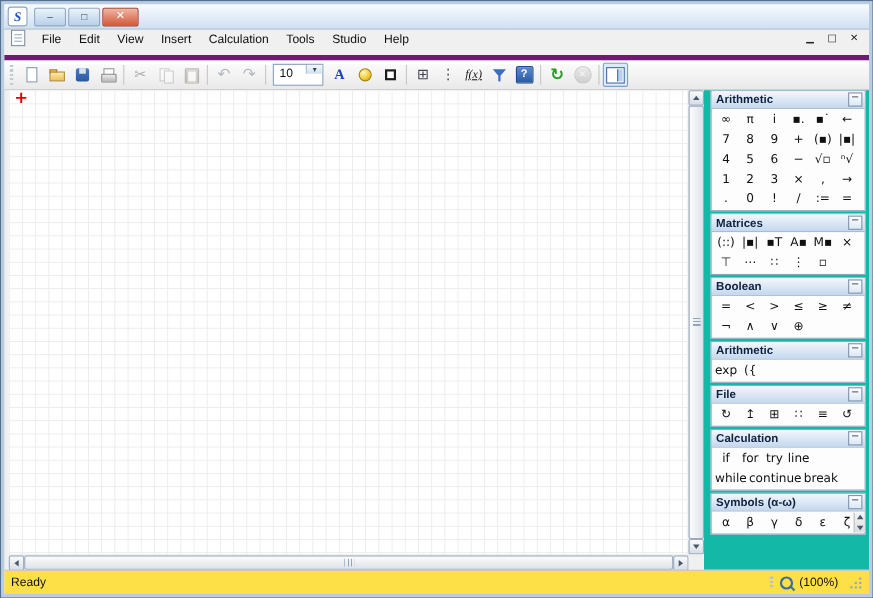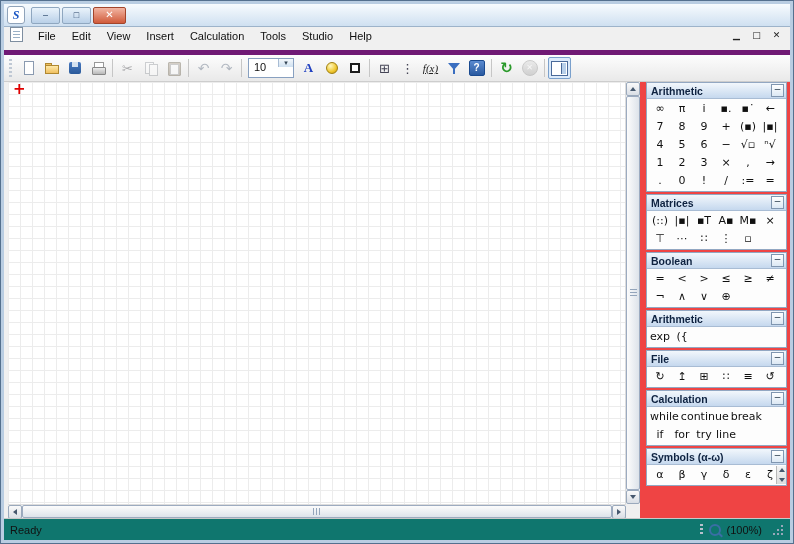--- a/index.html
+++ b/index.html
@@ -95,38 +95,38 @@
     border:1px solid #9cabc0;border-radius:2px;display:flex;}
   .vgrip{margin:auto;width:7px;height:9px;background:repeating-linear-gradient(to bottom,#93a5bb 0 1px,transparent 1px 3px);}
   .hgrip{margin:auto;width:9px;height:7px;background:repeating-linear-gradient(to right,#93a5bb 0 1px,transparent 1px 3px);}
   .tri{width:0;height:0;display:block;}
   .tri.up{border-left:3px solid transparent;border-right:3px solid transparent;border-bottom:4px solid #46586e;}
   .tri.down{border-left:3px solid transparent;border-right:3px solid transparent;border-top:4px solid #46586e;}
   .tri.left{border-top:3px solid transparent;border-bottom:3px solid transparent;border-right:4px solid #46586e;}
   .tri.right{border-top:3px solid transparent;border-bottom:3px solid transparent;border-left:4px solid #46586e;}
   
   .sidebar{width:150px;flex:none;box-sizing:border-box;padding:0 3px 0 6px;display:flex;flex-direction:column;
-    gap:2px;overflow:hidden;background:#ef4444;}
+    gap:2px;overflow:hidden;background:#14b8a6;}
   .panel{border:1px solid #92a7c2;background:#fdfdfd;flex:none;}
   .panel-header{height:15px;display:flex;align-items:center;background:linear-gradient(#f2f7fc,#c5d8ee);
     border-bottom:1px solid #a8bcd4;padding:0 2px 0 4px;}
   .panel-title{font-size:10.5px;font-weight:bold;color:#0e2240;flex:1;white-space:nowrap;}
   .collapse-btn{width:11px;height:11px;flex:none;border:1px solid #8096b0;background:linear-gradient(#fff,#dce8f4);
     font-size:9px;line-height:9px;text-align:center;color:#234;font-family:"DejaVu Sans",sans-serif;}
   .panel-body{padding:1px 2px;position:relative;}
   .prow{display:flex;}
   .pcell{flex:0 0 auto;min-width:22px;box-sizing:border-box;padding:0 1px;text-align:center;
     font-family:"DejaVu Sans",sans-serif;font-size:11px;height:18px;line-height:17px;color:#101010;
     white-space:nowrap;overflow:hidden;}
   .mini-scroll{display:none;position:absolute;right:0;top:1px;bottom:1px;width:9px;flex-direction:column;
     justify-content:space-between;align-items:center;padding:2px 0;background:linear-gradient(#f4f4f4,#dcdcdc);
     border-left:1px solid #b8b8b8;}
   .panel.scrollable .mini-scroll{display:flex;}
   
-  .statusbar{height:21px;flex:none;display:flex;align-items:center;background:#0f766e;
+  .statusbar{height:21px;flex:none;display:flex;align-items:center;background:#fde047;
     border-top:1px solid #c8c8c8;font-size:11px;color:#111;padding:0 6px;gap:6px;}
   .status-spacer{flex:1;}
   .status-grip-dots{width:3px;height:12px;background:repeating-linear-gradient(to bottom,#b8c0cc 0 2px,transparent 2px 4px);}
   .zoom-icon{width:8px;height:8px;border:2px solid #3a6ea5;border-radius:50%;position:relative;display:inline-block;}
   .zoom-icon::after{content:"";position:absolute;width:5px;height:2px;background:#3a6ea5;transform:rotate(45deg);right:-4px;bottom:-2px;}
   .rgrip{width:12px;height:12px;position:relative;margin-left:4px;}
   .rgrip::after{content:"";position:absolute;right:1px;bottom:1px;width:2px;height:2px;background:#97a7ba;
     box-shadow:-4px 0 #97a7ba,0 -4px #97a7ba,-8px 0 #97a7ba,-4px -4px #97a7ba,0 -8px #97a7ba;}
 </style>
 </head>
@@ -475,36 +475,36 @@
 
         <div class="panel">
           <div class="panel-header">
             <span class="panel-title">Calculation</span>
             <span class="collapse-btn">−</span>
           </div>
           <div class="panel-body">
 
               <div class="prow">
 
+                  <span class="pcell">if</span>
+
+                  <span class="pcell">for</span>
+
+                  <span class="pcell">try</span>
+
+                  <span class="pcell">line</span>
+                </div>
+
+              <div class="prow">
+
                   <span class="pcell">while</span>
 
                   <span class="pcell">continue</span>
 
                   <span class="pcell">break</span>
-                </div>
-
-              <div class="prow">
-
-                  <span class="pcell">if</span>
-
-                  <span class="pcell">for</span>
-
-                  <span class="pcell">try</span>
-
-                  <span class="pcell">line</span>
                 </div>
             </div>
         </div>
 
         <div class="panel scrollable">
           <div class="panel-header">
             <span class="panel-title">Symbols (α-ω)</span>
             <span class="collapse-btn">−</span>
           </div>
           <div class="panel-body">

